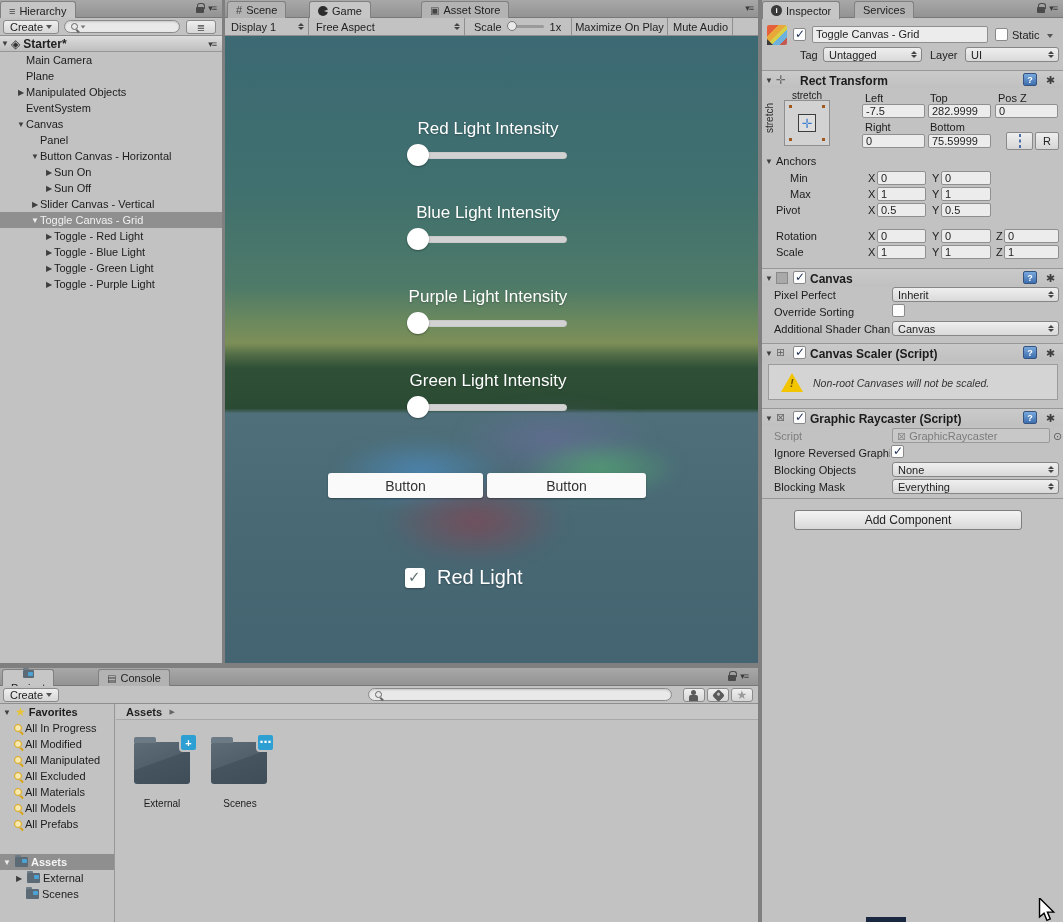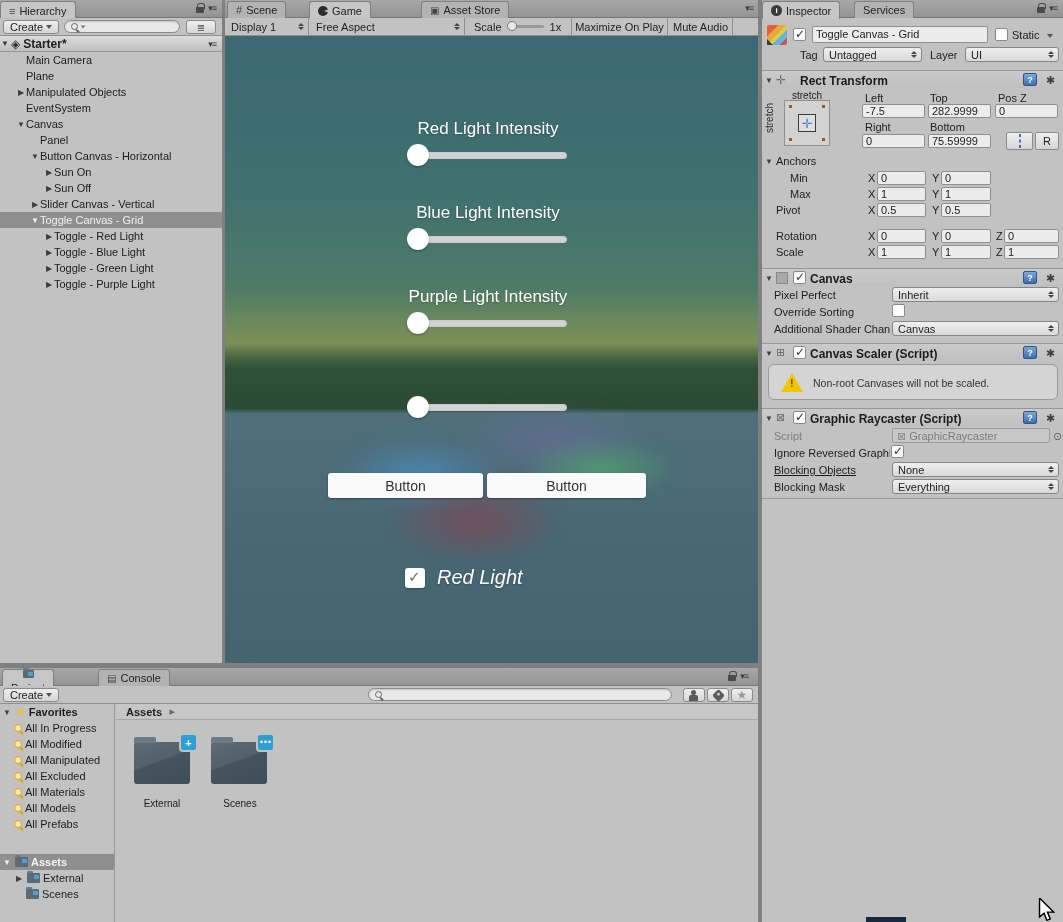--- a/index.html
+++ b/index.html
@@ -77,21 +77,21 @@
              box-shadow:inset 0 0 1px rgba(0,0,0,.4); }
   .g-handle { position:absolute; width:22px; height:22px; background:#fff; border-radius:50%;
               box-shadow:0 1px 2px rgba(0,0,0,.35); }
   .g-btn { position:absolute; top:437px; height:25px; background:#fafafa; border-radius:3px;
            box-shadow:0 1px 2px rgba(0,0,0,.35); color:#323232; font-size:14px;
            display:flex; align-items:center; justify-content:center; }
   .g-cb { position:absolute; left:180px; top:532px; width:20px; height:20px; background:#fff; border-radius:3px;
           box-shadow:0 1px 2px rgba(0,0,0,.3); }
   .g-cb::after { content:"✓"; position:absolute; left:3px; top:0px; color:#5f6e72; font-size:15px; font-weight:bold; }
   .g-cb-label { position:absolute; left:212px; top:530px; color:#fff; font-size:20px;
-                text-shadow:0 1px 2px rgba(0,0,0,.25);font-style:italic; }
+                text-shadow:0 1px 2px rgba(0,0,0,.25); }
 
   
   .p-row { height:16px; display:flex; align-items:center; padding-left:calc(var(--i)*12px + 2px); gap:3px; }
   .p-row.sel { background:#8f8f8f; }
   .p-row.sel .rl { color:#f4f4f4; font-weight:bold; }
   .star-ic { color:#e8c434; font-size:12px; }
   .qmag { position:relative; width:8px; height:8px; border:1.6px solid #d9a514; border-radius:50%;
           background:#f6e9b0; flex:0 0 auto; }
   .qmag::after { content:""; position:absolute; left:6px; top:6px; width:4px; height:2px; background:#d9a514;
                  transform:rotate(45deg); transform-origin:0 0; }
@@ -102,21 +102,21 @@
                     border-radius:1px; }
   .bigfolder { position:absolute; width:56px; height:42px; border-radius:3px;
                background:linear-gradient(160deg,#5d6c77 0%,#51606b 45%,#46545f 46%,#3f4d58 100%); }
   .bigfolder::before { content:""; position:absolute; left:0; top:-5px; width:22px; height:6px;
                        background:#6b7a85; border-radius:2px 2px 0 0; }
   .badge { position:absolute; width:19px; height:19px; background:#2e9fd3; border:2px solid #c2c2c2;
            border-radius:4px; color:#fff; font-weight:bold; text-align:center; }
   .f-label { position:absolute; font-size:10px; color:#1c1c1c; text-align:center; }
 
   
-  .warnbox { position:absolute; background:#d4d4d4; border:1px solid #9a9a9a; border-radius:6px; }
+  .warnbox { position:absolute; background:#d4d4d4; border:1px solid #9a9a9a; border-radius:0;font-style:italic; }
   .warn-tri { position:absolute; width:0; height:0; border-left:11px solid transparent;
               border-right:11px solid transparent; border-bottom:19px solid #f2c500; }
   .warn-tri::after { content:"!"; position:absolute; left:-2px; top:4px; font-size:11px; font-weight:bold; color:#6b5200; }
   .cube-ic { position:absolute; width:20px; height:20px; border-radius:2px;
              background:linear-gradient(135deg,#e6603c 0 28%,#e9a83a 28% 50%,#d8cf48 50% 62%,#6db1dd 62% 82%,#c35a50 82%); }
   .cube-ic::after { content:""; position:absolute; left:0; bottom:0; width:0; height:0;
                     border-left:6px solid #3a3a3a; border-top:6px solid transparent; }
   .anchor-box { position:absolute; background:#d2d2d2; border:1px solid #8f8f8f; }
   .anchor-dot { position:absolute; width:3px; height:3px; background:#a0591c; }
   .anchor-inner { position:absolute; left:13px; top:13px; width:18px; height:18px; background:#dedede;
@@ -298,20 +298,21 @@
       <div class="g-handle" style="left:182px;top:108px;"></div>
 
       <div class="g-label" style="top:167px;">Blue Light Intensity</div>
       <div class="g-track" style="top:200px;"></div>
       <div class="g-handle" style="left:182px;top:192px;"></div>
 
       <div class="g-label" style="top:251px;">Purple Light Intensity</div>
       <div class="g-track" style="top:284px;"></div>
       <div class="g-handle" style="left:182px;top:276px;"></div>
 
+      <div class="g-label" style="top:335px;">Green Light Intensity</div>
       <div class="g-track" style="top:368px;"></div>
       <div class="g-handle" style="left:182px;top:360px;"></div>
 
       <div class="g-btn" style="left:103px;width:155px;">
         <span>Button</span>
       </div>
       <div class="g-btn" style="left:262px;width:159px;">
         <span>Button</span>
       </div>
 
@@ -450,30 +451,31 @@
       <span class="help-ic" style="right:26px;top:2px;">?</span>
       <span class="gear-ic" style="right:8px;top:3px;">✱</span>
     </div>
     <span class="lbl" style="left:12px;top:430px;color:#7e7e7e;">Script</span>
     <div class="scr-fld" style="left:130px;top:428px;width:158px;">
       <span style="color:#8b8b8b;">⊠ </span><span>GraphicRaycaster</span>
     </div>
     <span class="target-ic" style="left:291px;top:430px;">⊙</span>
     <span class="lbl" style="left:12px;top:447px;width:116px;">Ignore Reversed Graphics</span>
     <span class="cb checked" style="left:129px;top:445px;"></span>
-    <span class="lbl" style="left:12px;top:464px;text-decoration:underline;">Blocking Objects</span>
+    <span class="lbl" style="left:12px;top:464px;">Blocking Objects</span>
     <div class="dd" style="left:130px;top:462px;width:167px;">
       <span>None</span><span class="dda"></span>
     </div>
     <span class="lbl" style="left:12px;top:481px;">Blocking Mask</span>
     <div class="dd" style="left:130px;top:479px;width:167px;">
       <span>Everything</span><span class="dda"></span>
     </div>
     <div class="abs" style="left:0;top:498px;width:301px;border-top:1px solid #979797;"></div>
 
+    <div class="addcomp" style="left:32px;top:510px;width:228px;height:20px;">Add Component</div>
 
     <div class="abs" style="left:104px;top:917px;width:40px;height:5px;background:#1a2740;"></div>
   </div>
 
   <div class="panel" style="left:0;top:668px;width:758px;height:254px;">
     <div class="tabstrip">
       <div class="tab active" style="left:2px;flex-direction:column;">
         <span class="tfolder" style="width:11px;height:8px;"></span>
         <span>Project</span>
       </div>

